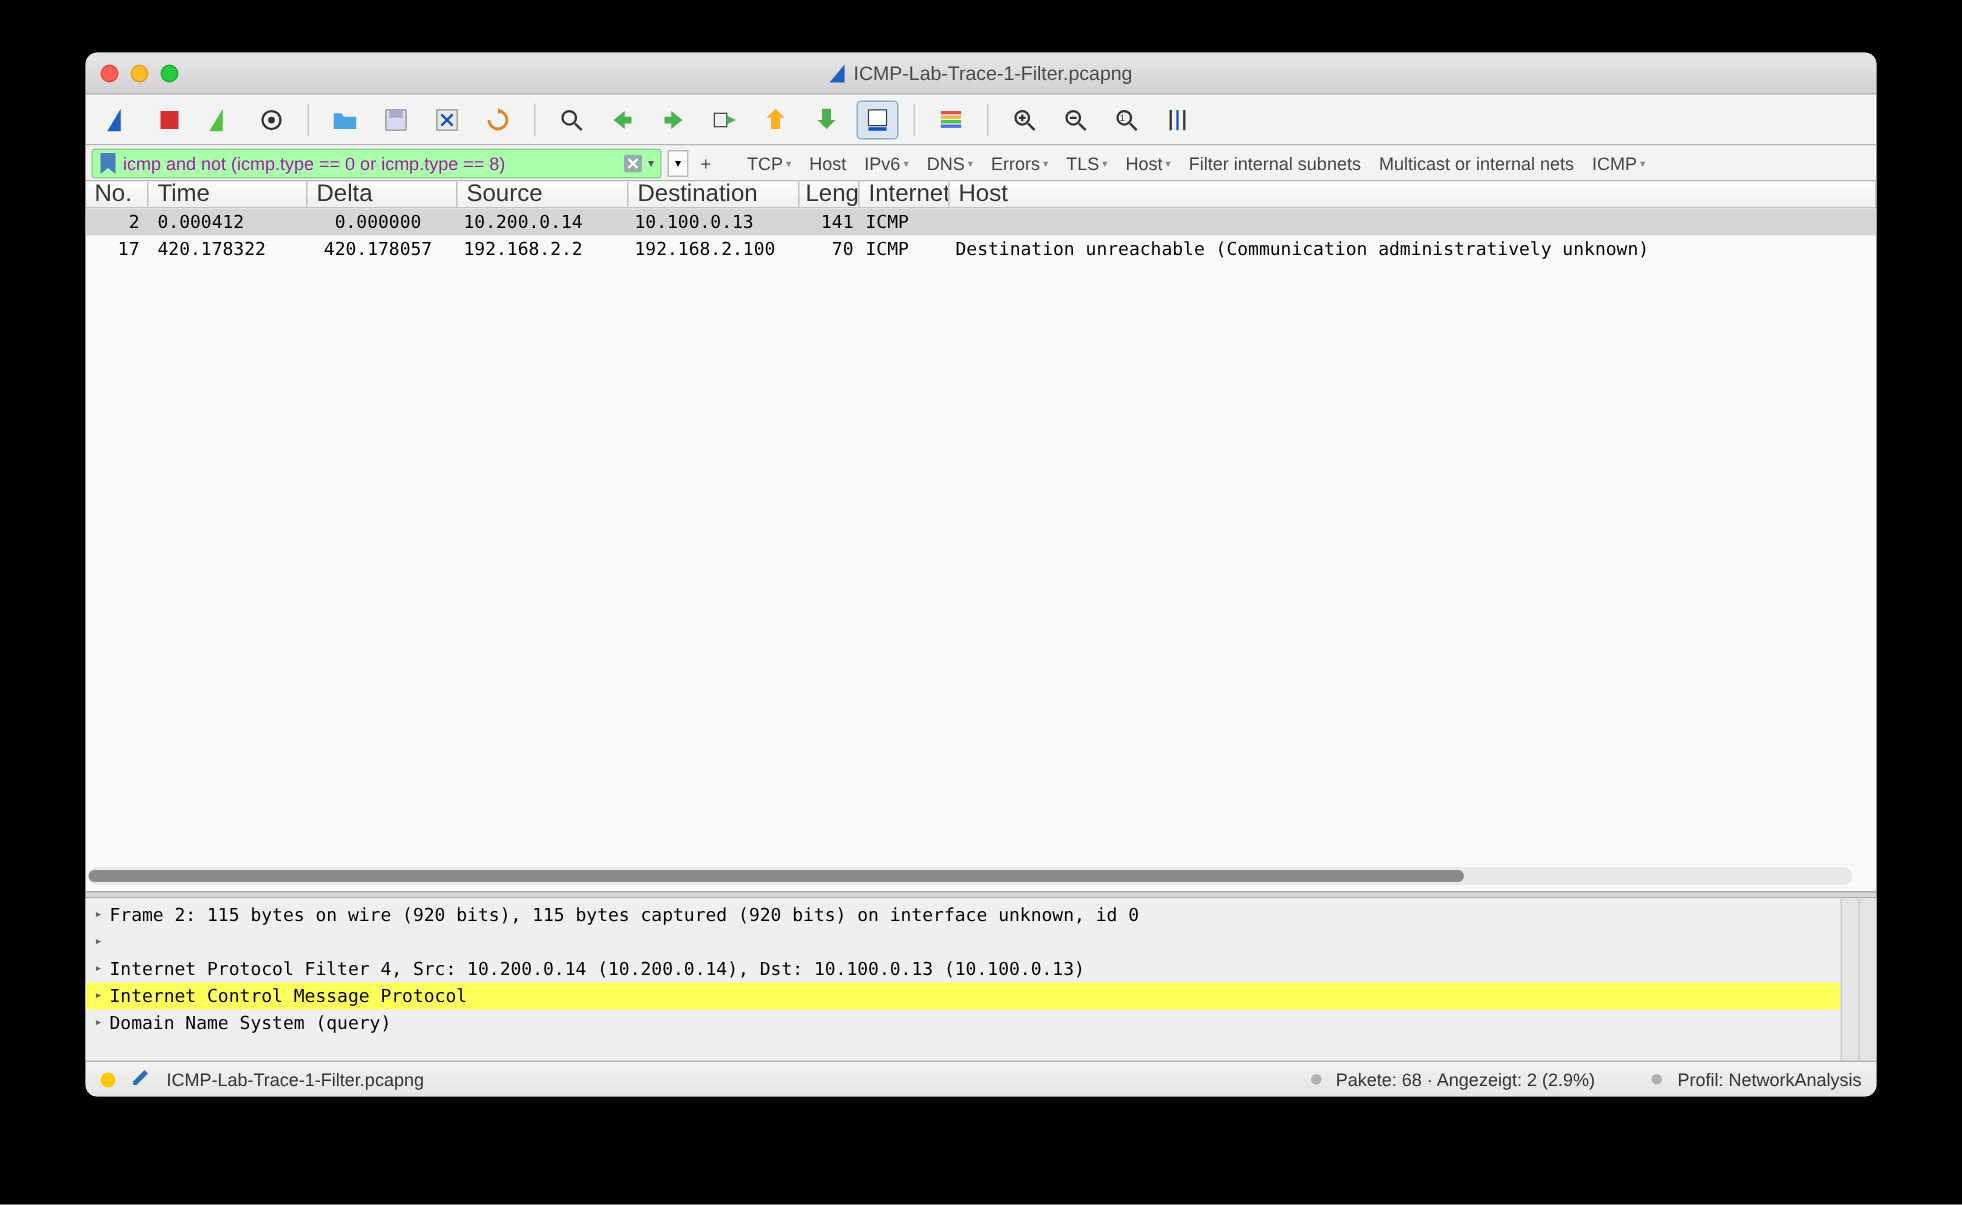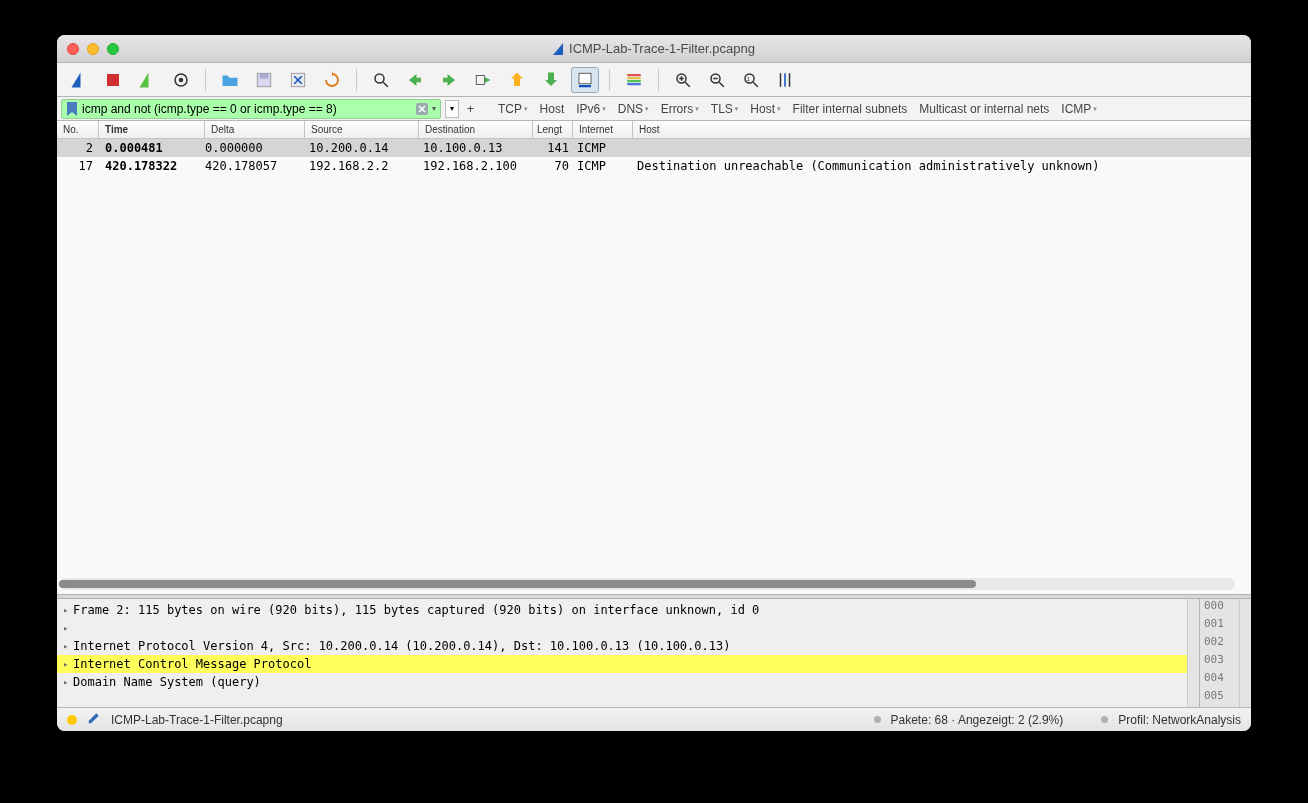--- a/index.html
+++ b/index.html
@@ -67,43 +67,43 @@
   .filter-input {
     background:#aaffaa;
     border:1px solid #94d294;
     height:20px;
     display:flex; align-items:center;
     padding:0 4px; gap:4px;
     flex:0 0 380px;
     border-radius:2px;
   }
   .bookmark-icon { width:12px; height:14px; flex-shrink:0;}
-  .filter-text { flex:1; font-size:12px; color:#000000; }
+  .filter-text { flex:1; font-size:12px; color:#a21caf; }
   .filter-end { display:flex; align-items:center; gap:4px; color:#666;}
   .fb-btn { padding:0 4px; color:#444; display:flex; align-items:center; gap:2px;}
   .fb-caret { font-size:7px; color:#888;}
   
   .pl-header {
     height:18px;
     background:linear-gradient(#fcfcfc,#efefef);
     border-bottom:1px solid #c4c4c4;
     display:flex; align-items:center;
-    font-size:10px; color:#333;
+    font-size:16px; color:#333;
   }
   .pl-header .col { border-right:1px solid #c4c4c4; padding:0 6px; height:100%; display:flex; align-items:center;}
   .packet-list {
     flex:1 1 auto; background:#f9f9f9; overflow:hidden; position:relative;
     font-family: "Menlo","Monaco","Consolas",monospace; font-size:12px;
   }
   .pl-row { height:18px; display:flex; align-items:center;}
   .pl-row.sel { background:#d5d5d5;}
   .col { overflow:hidden; white-space:nowrap;}
   .c-no { width:42px; text-align:right; padding-right:6px;}
-  .c-time { width:106px; padding-left:6px;font-weight:bold;}
-  .c-delta { width:100px; text-align:left; padding-right:6px;}
+  .c-time { width:106px; padding-left:6px;}
+  .c-delta { width:100px; text-align:center; padding-right:6px;}
   .c-source { width:114px; padding-left:4px;}
   .c-dest { width:114px; padding-left:4px;}
   .c-len { width:40px; text-align:right; padding-right:4px;}
   .c-proto { width:60px; padding-left:4px;}
   .c-info { flex:1; padding-left:4px;}
   .pl-scroll {
     position:absolute; bottom:4px; left:2px; right:16px; height:12px;
     background:#e8e8e8; border-radius:6px;
   }
   .pl-thumb { position:absolute; left:0; width:78%; top:2px; height:8px; background:#8a8a8a; border-radius:4px;}
@@ -332,21 +332,21 @@
     <div class="col c-source">Source</div>
     <div class="col c-dest">Destination</div>
     <div class="col c-len" style="text-align:left;padding-left:4px;">Lengt</div>
     <div class="col c-proto">Internet</div>
     <div class="col c-info">Host</div>
   </div>
 
   <div class="packet-list">
     <div class="pl-row sel">
       <div class="col c-no">2</div>
-      <div class="col c-time">0.000481</div>
+      <div class="col c-time">0.000412</div>
       <div class="col c-delta">0.000000</div>
       <div class="col c-source">10.200.0.14</div>
       <div class="col c-dest">10.100.0.13</div>
       <div class="col c-len">141</div>
       <div class="col c-proto">ICMP</div>
     </div>
     <div class="pl-row">
       <div class="col c-no">17</div>
       <div class="col c-time">420.178322</div>
       <div class="col c-delta">420.178057</div>
@@ -367,40 +367,32 @@
     <div class="details">
       <div class="drow">
           <span class="tri">▸</span>
           <span>Frame 2: 115 bytes on wire (920 bits), 115 bytes captured (920 bits) on interface unknown, id 0</span>
         </div>
       <div class="drow">
           <span class="tri">▸</span>
         </div>
       <div class="drow">
           <span class="tri">▸</span>
-          <span>Internet Protocol Version 4, Src: 10.200.0.14 (10.200.0.14), Dst: 10.100.0.13 (10.100.0.13)</span>
+          <span>Internet Protocol Filter 4, Src: 10.200.0.14 (10.200.0.14), Dst: 10.100.0.13 (10.100.0.13)</span>
         </div>
       <div class="drow hl">
           <span class="tri">▸</span>
           <span>Internet Control Message Protocol</span>
         </div>
       <div class="drow">
           <span class="tri">▸</span>
           <span>Domain Name System (query)</span>
         </div>
     </div>
     <div class="details-scroll"></div>
-    <div class="hex-col">
-      <div>000</div>
-      <div>001</div>
-      <div>002</div>
-      <div>003</div>
-      <div>004</div>
-      <div>005</div>
-    </div>
     <div class="details-scroll"></div>
   </div>
 
   <div class="statusbar">
     <div class="sb-left">
       <span class="sb-dot"></span>
       <span>
         <svg width="14" height="14" viewBox="0 0 24 24">
             <path d="M3 17 L3 21 L7 21 L20 8 L16 4 Z" fill="#2e6bb5"></path>
           </svg>

